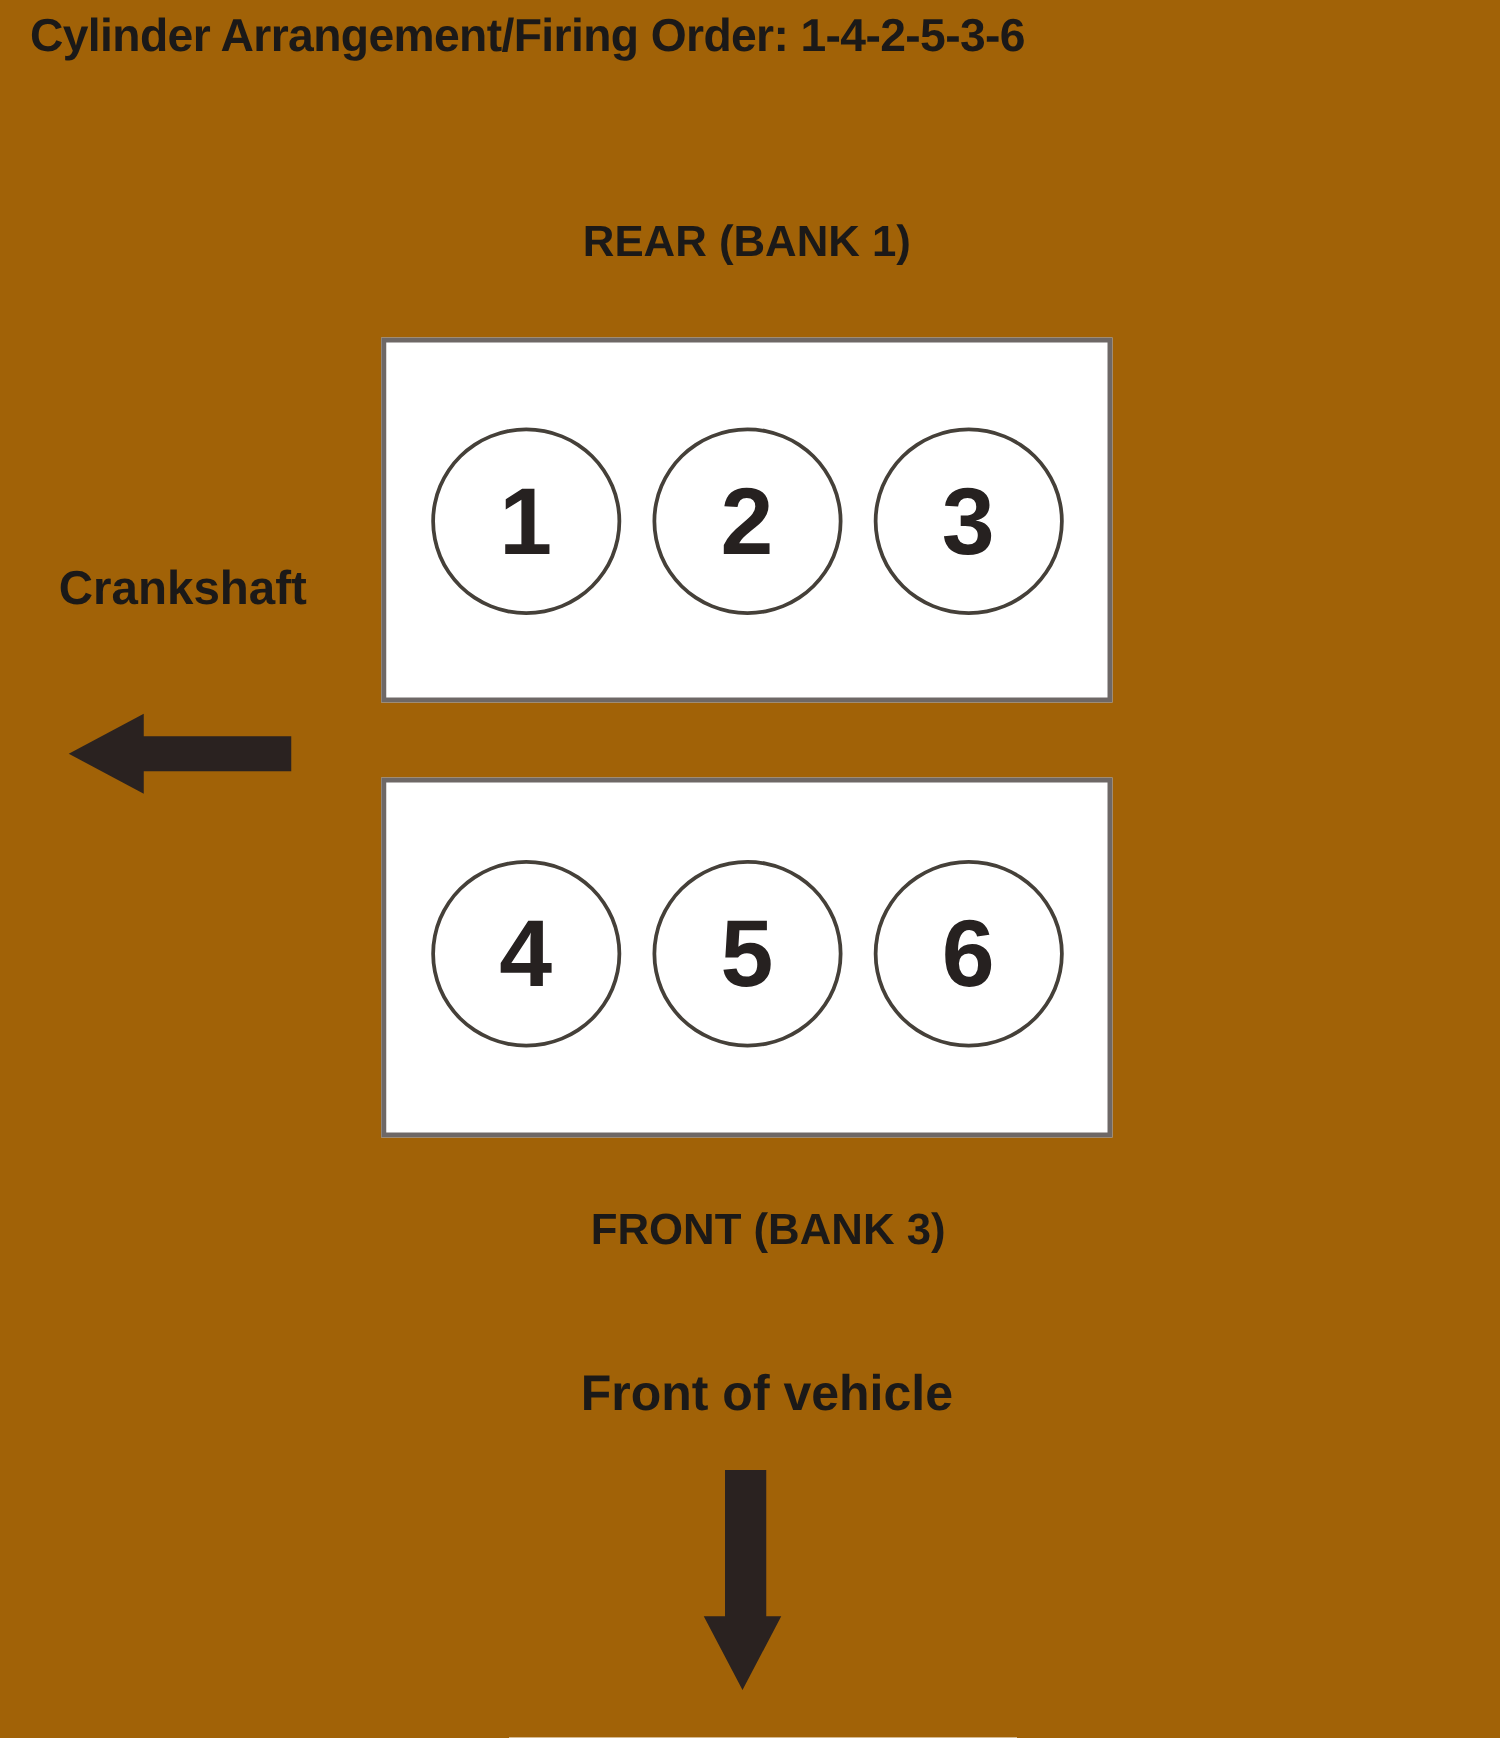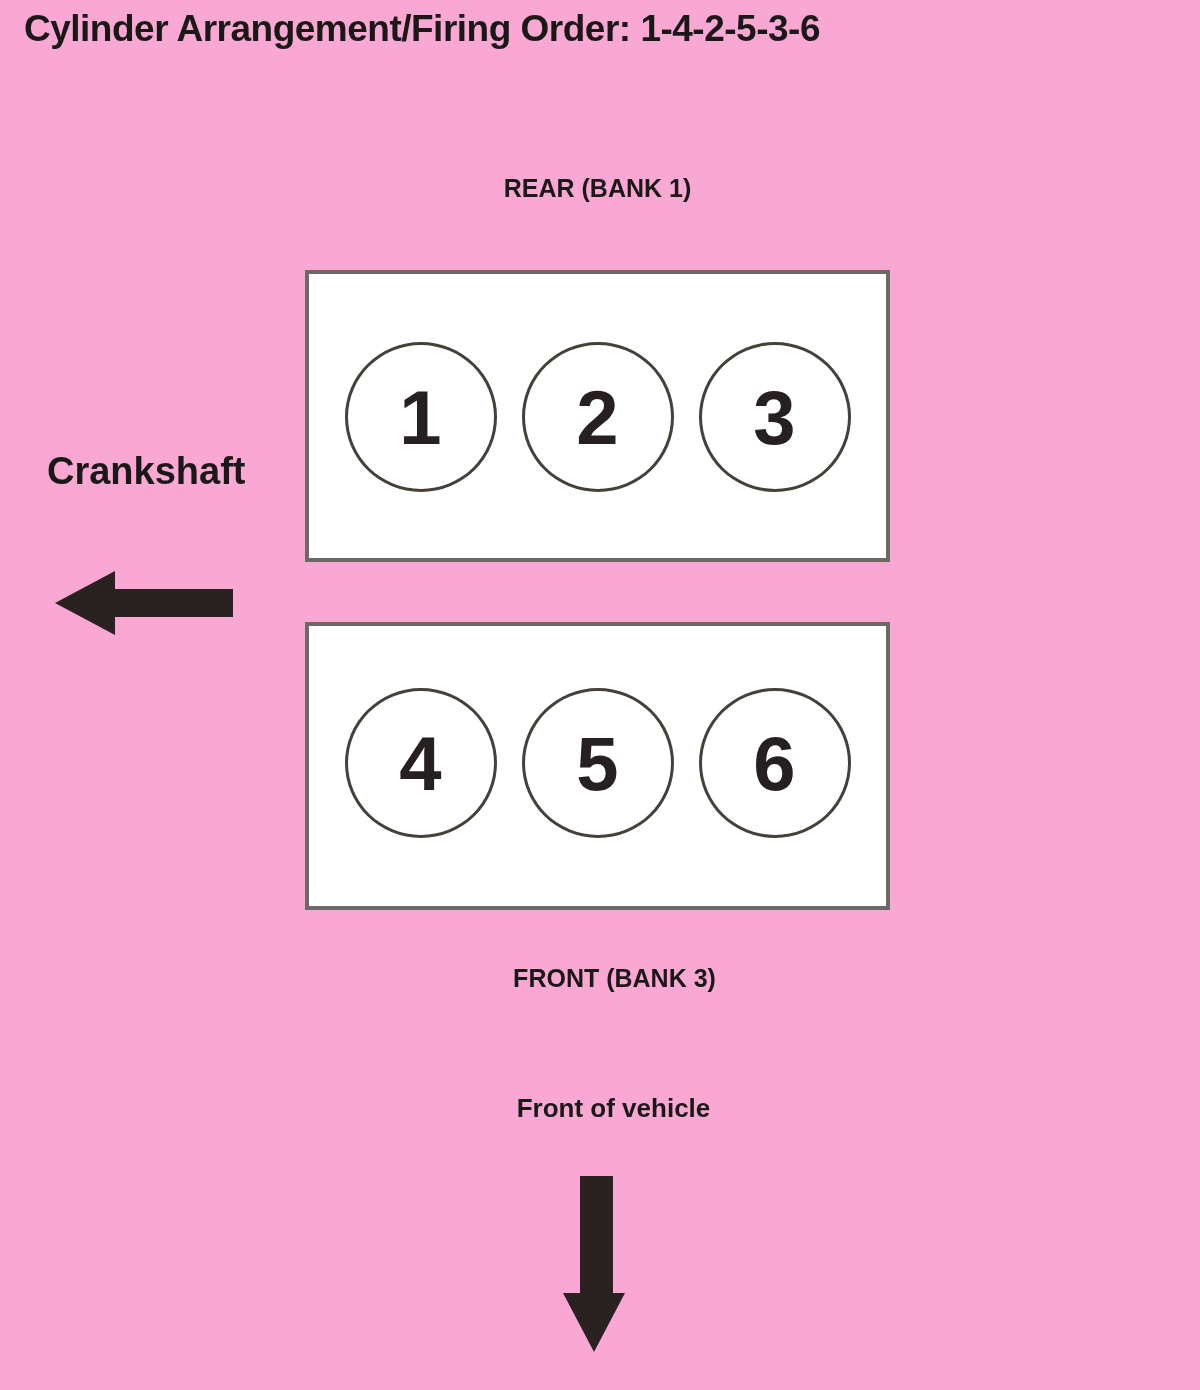--- a/index.html
+++ b/index.html
@@ -1,35 +1,35 @@
 <!DOCTYPE html>
 <html style="--text: #1b1918; --arrow: #2a2220; --box-border: #6e6866; --circle-border: #454039;"><head>
 <meta charset="utf-8">
 <style>
   html, body { margin: 0; padding: 0; background: #ffffff; }
   .canvas {
     position: relative;
     width: 1200px;
     height: 1390px;
-    background: #f9a8d4;
+    background: #a16207;
     font-family: "Liberation Sans", sans-serif;
     color: var(--text, #1b1918);
     overflow: hidden;
   }
   .abs { position: absolute; }
   .title {
     left: 24px; top: 8px;
     font-size: 37px; font-weight: bold;
     letter-spacing: -0.5px;
     white-space: nowrap;
   }
   .bank-label {
     left: 305px; width: 585px;
     text-align: center;
-    font-size: 25px; font-weight: bold;
+    font-size: 35px; font-weight: bold;
     white-space: nowrap;
   }
   .rear-label { top: 174px; }
   .front-label { top: 964px; left: 322px; }
   .bank-box {
     left: 305px; width: 585px;
     border: 4px solid var(--box-border, #6e6866);
     box-sizing: border-box;
     background: #ffffff;
     display: flex;
@@ -54,21 +54,21 @@
   }
   .crankshaft {
     left: 47px; top: 452px;
     font-size: 38px; font-weight: bold;
     line-height: 39px;
     white-space: nowrap;
   }
   .vehicle-label {
     left: 321px; top: 1093px; width: 585px;
     text-align: center;
-    font-size: 26px; font-weight: bold;
+    font-size: 40px; font-weight: bold;
     white-space: nowrap;
   }
   svg { display: block; }
 </style>
 </head>
 <body>
 
 <div class="canvas">
 
   <div class="abs title">Cylinder Arrangement/Firing Order: 1-4-2-5-3-6</div>

